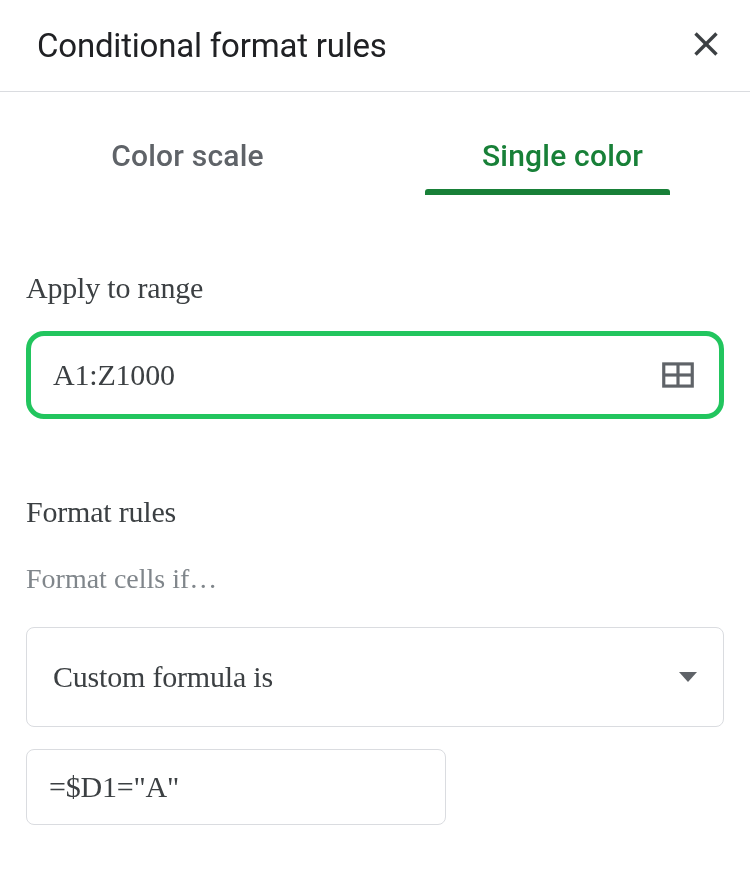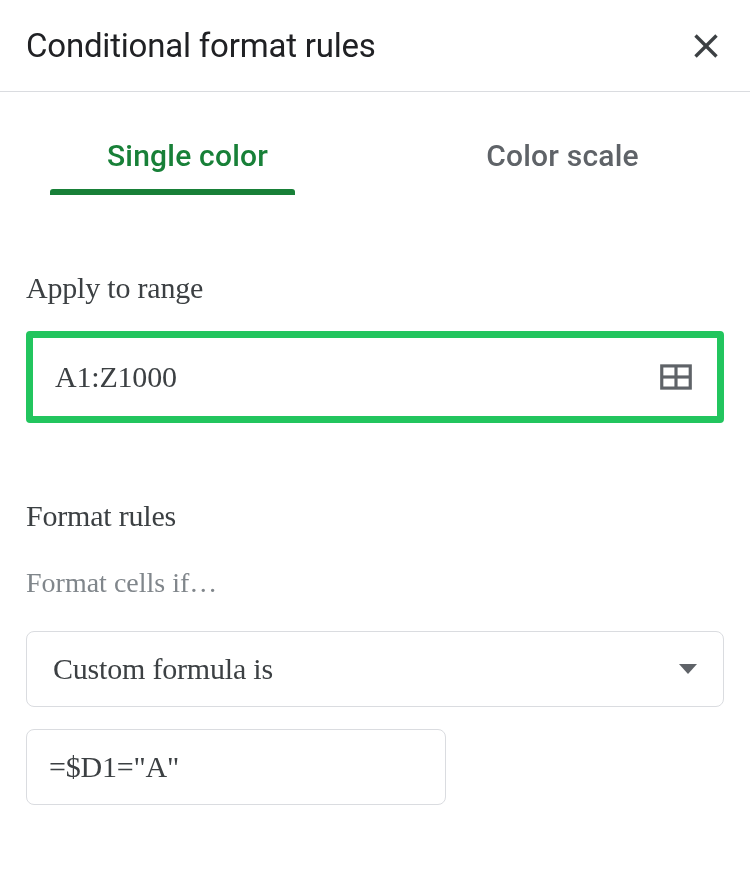--- a/index.html
+++ b/index.html
@@ -9,23 +9,22 @@
     }
     body {
       font-family: 'Google Sans', 'Roboto', Arial, sans-serif;
       background: #ffffff;
       width: 750px;
       height: 893px;
       overflow: hidden;
     }
     .header {
       display: flex;
-      align-items: center;
       justify-content: space-between;
-      padding: 26px 26px 26px 26px;
+      padding: 26px 26px 26px 37px;
     }
     .header-title {
       font-size: 33px;
       font-weight: 400;
       color: #202124;
       letter-spacing: -0.2px;
     }
     .close-icon {
       cursor: pointer;
       width: 36px;
@@ -82,22 +81,22 @@
       font-size: 30px;
       font-weight: 500;
       color: #3c4043;
       margin-top: 76px;
       margin-bottom: 26px;
       letter-spacing: -0.2px;
     }
     .range-input-wrapper {
       display: flex;
       align-items: center;
-      border: 7px solid #22c55e;
-      border-radius: 4px;
+      border: 5px solid #22c55e;
+      border-radius: 18px;
       padding: 20px 22px;
       margin-top: 6px;
     }
     .range-input {
       flex: 1;
       border: none;
       outline: none;
       font-size: 30px;
       color: #3c4043;
       font-family: inherit;
@@ -121,21 +120,21 @@
       margin-top: 34px;
       margin-bottom: 32px;
       font-weight: 400;
     }
     .dropdown {
       display: flex;
       align-items: center;
       justify-content: space-between;
       border: 1px solid #dadce0;
       border-radius: 8px;
-      padding: 20px 26px;
+      padding: 32px 26px;
       cursor: pointer;
       gap: 23px;
     }
     .dropdown-label {
       font-size: 30px;
       color: #3c4043;
       letter-spacing: -0.2px;
     }
     .dropdown-chevron {
       width: 0;
@@ -170,25 +169,25 @@
     <svg viewBox="0 0 24 24" fill="none" stroke="#3c4043" stroke-width="2.2">
       <line x1="5" y1="5" x2="19" y2="19"></line>
       <line x1="19" y1="5" x2="5" y2="19"></line>
     </svg>
   </div>
 </div>
 
 <div class="divider"></div>
 
 <div class="tabs">
+  <div class="tab tab-inactive">
+    <span>Color scale</span>
+  </div>
   <div class="tab tab-active">
     <span>Single color</span>
-  </div>
-  <div class="tab tab-inactive">
-    <span>Color scale</span>
   </div>
 </div>
 
 <div class="section">
   <div class="section-title">Apply to range</div>
   <div class="range-input-wrapper">
     <input class="range-input" type="text" value="A1:Z1000" style="">
     <div class="grid-icon">
       <svg viewBox="0 0 24 24" fill="none" stroke="#5f6368" stroke-width="2">
         <rect x="3" y="5" width="18" height="14"></rect>

